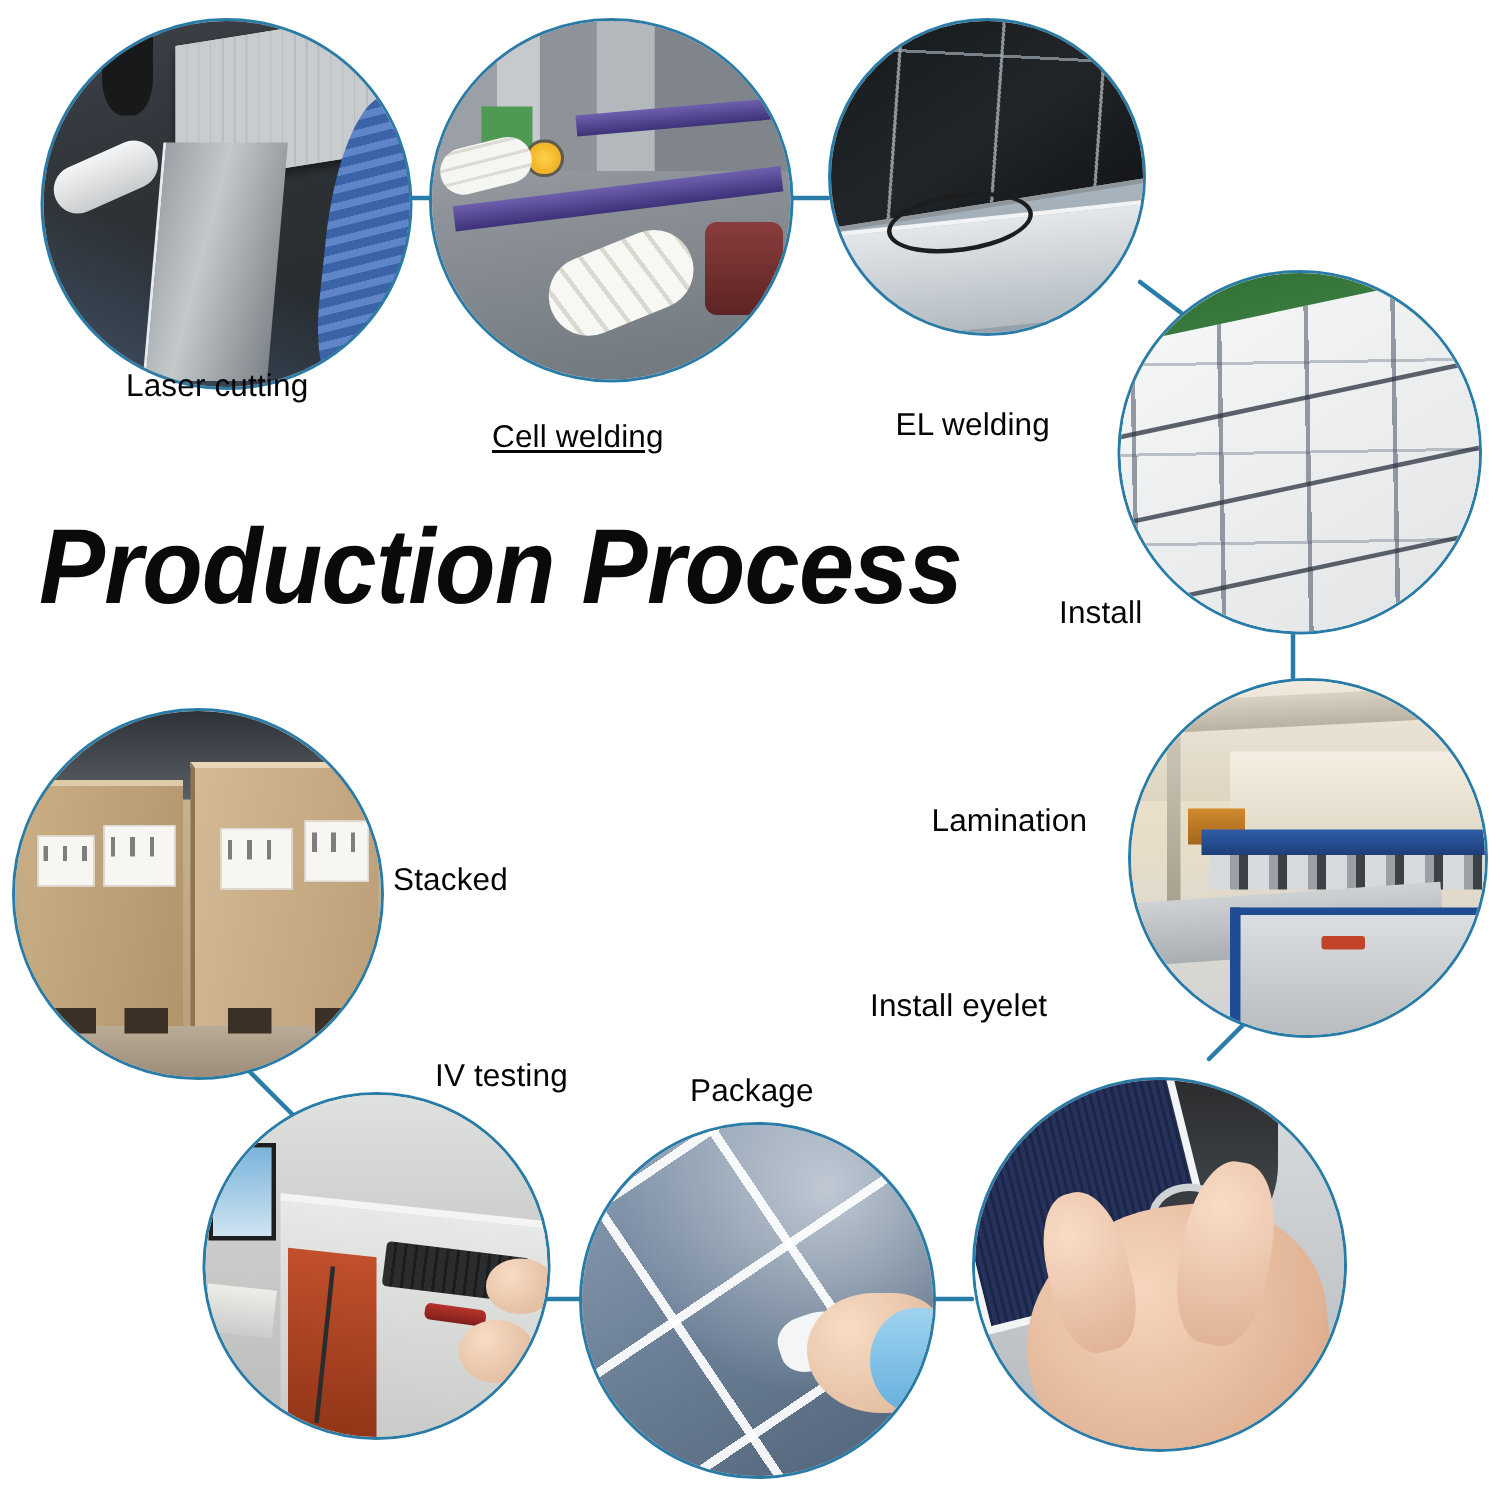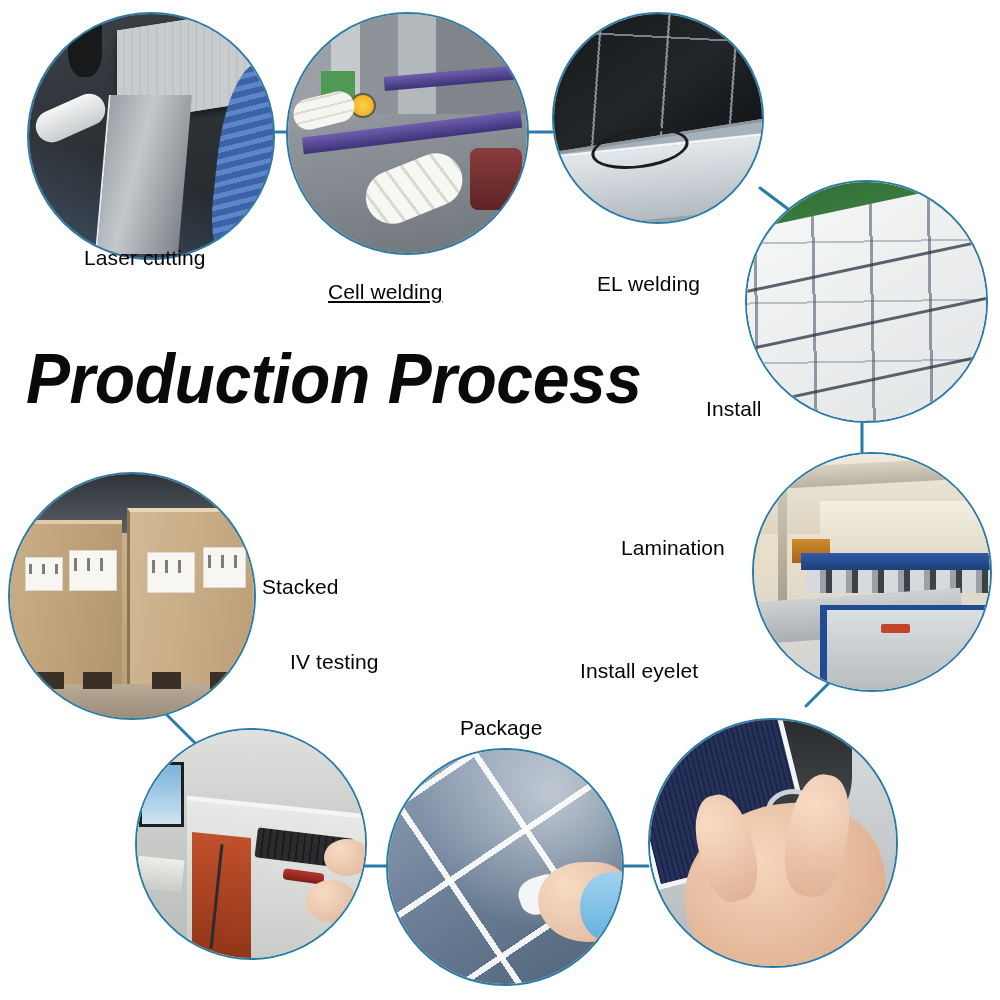--- a/index.html
+++ b/index.html
@@ -495,21 +495,21 @@
       <div class="pc"></div>
       <div class="cabinet"></div>
       <div class="redpanel"></div>
       <div class="cable"></div>
       <div class="keyboard"></div>
       <div class="hand"></div>
       <div class="probe"></div>
       <div class="hand2"></div>
     </div>
   </div>
-  <div class="label" style="left:290px;top:650px;text-align:center;">IV testing</div>
+  <div class="label" style="left:290px;top:706px;text-align:center;">IV testing</div>
 
   <div class="node" style="left:8px;top:472px;width:248px;height:248px;">
     <div class="ph ph-pack">
       <div class="sky"></div>
       <div class="boxA"></div>
       <div class="boxB"></div>
       <div class="lbl" style="left:6%;top:34%;width:15%;height:13%;">
           <i></i>
         </div>
       <div class="lbl" style="left:24%;top:31%;width:19%;height:16%;">

